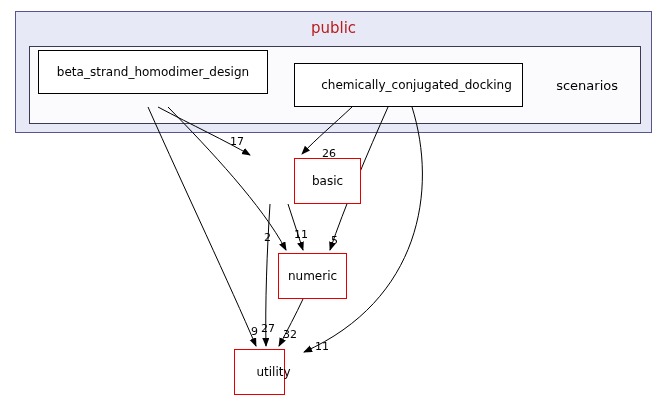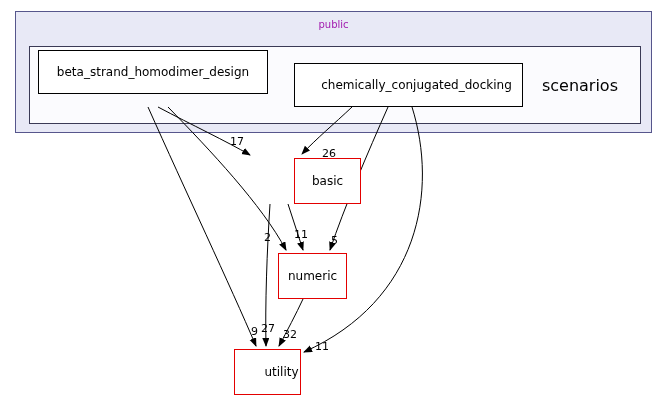--- a/index.html
+++ b/index.html
@@ -14,52 +14,52 @@
     position:absolute;
     left:15px; top:11px; width:637px; height:122px;
     background:#e8e9f6;
     border:1px solid #56568c;
     box-sizing:border-box;
   }
   .cluster-outer-label {
     position:absolute;
     top:7px; left:0; width:100%;
     text-align:center;
-    font-size:10px; color:#a21caf;
+    font-size:15px; color:#b91c1c;
   }
   .cluster-inner {
     position:absolute;
     left:13px; top:34px; width:612px; height:78px;
     background:#fbfbfe;
     border:1px solid #3a3a55;
     box-sizing:border-box;
   }
   .cluster-inner-label {
     position:absolute;
     right:22px; top:50%;
     transform:translateY(-50%);
-    font-size:16px; color:#000;
+    font-size:13px; color:#000;
   }
   .node {
     position:absolute;
     background:#ffffff;
     border:1px solid #000000;
     box-sizing:border-box;
     display:flex; align-items:center; justify-content:center;
     font-size:12px; color:#000;
     z-index:10;
     white-space:nowrap;
     cursor:pointer;
   }
   .node.external { border-color:#e30000; }
   #node-beta   { left:38px;  top:50px;  width:230px; height:44px; }
   #node-chem   { left:294px; top:63px;  width:229px; height:44px;padding-left:16px; }
   #node-basic  { left:246px; top:158px; width:67px;  height:46px;margin-left:48px; }
   #node-numeric{ left:278px; top:253px; width:69px;  height:46px;text-align:center; }
-  #node-utility{ left:234px; top:349px; width:67px;  height:46px;padding-left:28px; }
+  #node-utility{ left:234px; top:349px; width:51px;  height:46px;padding-left:28px; }
   #edge-layer {
     position:absolute; left:0; top:0;
     z-index:5;
     pointer-events:none;
   }
   #edge-layer text {
     font-family:"DejaVu Sans","Liberation Sans",sans-serif;
     font-size:11px;
     fill:#000000;
   }

